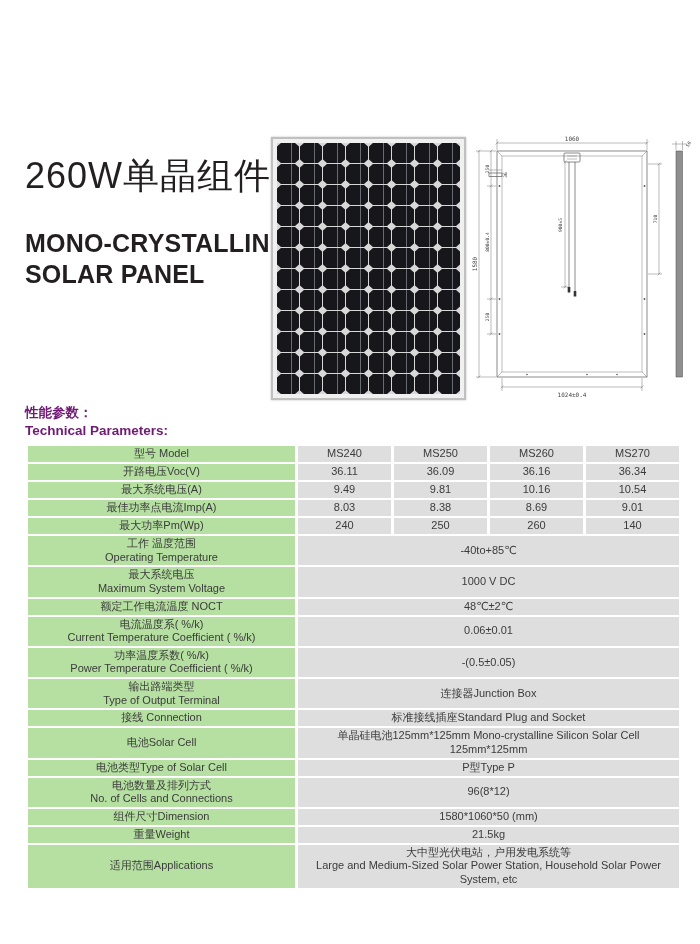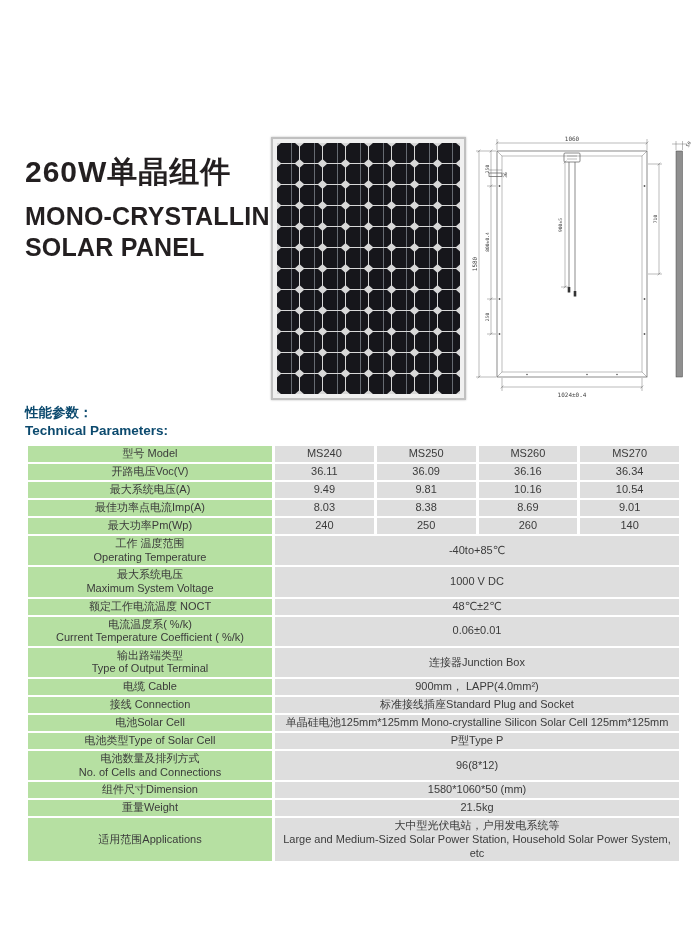--- a/index.html
+++ b/index.html
@@ -2,21 +2,21 @@
 <html style="--green: #b6e0a2; --gray: #dedede;"><head>
 <meta charset="utf-8">
 <style>
   :root { --green:#b6e0a2; --gray:#dedede; --ink:#3b3b3b; }
   * { box-sizing:border-box; margin:0; padding:0; }
   body { background:#888; font-family:"Liberation Sans","DejaVu Sans",sans-serif; }
   .page { position:relative; width:700px; height:944px; background:#ffffff; margin:0 auto; overflow:hidden; }
 
   
   .header { position:absolute; left:25px; top:152px; color:#231f20; }
-  .title-zh { font-size:30px; font-weight:bold; letter-spacing:1px; margin-bottom:8px; }
+  .title-zh { font-size:36px; font-weight:normal; letter-spacing:1px; margin-bottom:27px; }
   .title-en { font-size:25px; font-weight:bold; line-height:1.22; letter-spacing:.2px; }
 
   
   .photo { position:absolute; left:271px; top:137px; width:195px; height:263px;
            background:#f0f0f0; border:2px solid #c0c0c0; padding:4px;
            box-shadow:0 0 2px rgba(0,0,0,.25); }
   .cell-grid { display:grid; width:100%; height:100%;
            grid-template-columns:repeat(8,1fr); grid-template-rows:repeat(12,1fr);
            gap:1px; background:#d8d8d8; }
   .cell { background:
@@ -26,29 +26,29 @@
 
   
   .drawing { position:absolute; left:467px; top:129px; width:233px; height:275px; }
   .drawing svg { width:100%; height:100%; }
   .dl { stroke:#5a5a5a; stroke-width:.7; fill:none; }
   .thin { stroke:#6a6a6a; stroke-width:.45; fill:none; }
   .dim-text { font-size:6px; fill:#444; font-family:"DejaVu Sans Mono","Liberation Mono",monospace; }
   .dim-text.small { font-size:4.6px; }
 
   
-  .section-head { position:absolute; left:25px; top:404px; color:#0c4a6e; }
+  .section-head { position:absolute; left:25px; top:404px; color:#701a75; }
   .section-head div { font-size:13.5px; font-weight:bold; line-height:1.3; }
 
   
   table.params { position:absolute; left:25px; top:444px; width:657px;
                  border-collapse:separate; border-spacing:3px 2px; }
   table.params td { color:var(--ink); font-size:11px; text-align:center;
                     vertical-align:middle; line-height:1.24; padding:1px 4px; }
-  td.label-cell { background:var(--green); width:244px; }
+  td.label-cell { background:var(--green); width:267px; }
   td.value-cell { background:var(--gray); }
   tr.single td { height:16px; }
   tr.double td { height:27px; }
 </style>
 </head>
 <body>
 
 <div class="page">
 
   <div class="header">
@@ -342,30 +342,31 @@
         </tr>
         <tr class="double">
           <td class="label-cell">
             <div>电流温度系( %/k)</div>
             <div>Current Temperature Coefficient ( %/k)</div>
           </td>
           <td class="value-cell" colspan="4">0.06±0.01</td>
         </tr>
         <tr class="double">
           <td class="label-cell">
+            <div>功率温度系数( %/k)</div>
+            <div>Power Temperature Coefficient ( %/k)</div>
+          </td>
+          <td class="value-cell" colspan="4">-(0.5±0.05)</td>
+        </tr>
+        <tr class="double">
+          <td class="label-cell">
             <div>输出路端类型</div>
             <div>Type of Output Terminal</div>
           </td>
           <td class="value-cell" colspan="4">连接器Junction Box</td>
-        </tr>
-        <tr class="single">
-          <td class="label-cell">
-            <div>电缆 Cable</div>
-          </td>
-          <td class="value-cell" colspan="4">900mm， LAPP(4.0mm²)</td>
         </tr>
         <tr class="single">
           <td class="label-cell">
             <div>接线 Connection</div>
           </td>
           <td class="value-cell" colspan="4">标准接线插座Standard Plug and Socket</td>
         </tr>
         <tr class="single">
           <td class="label-cell">
             <div>电池Solar Cell</div>

